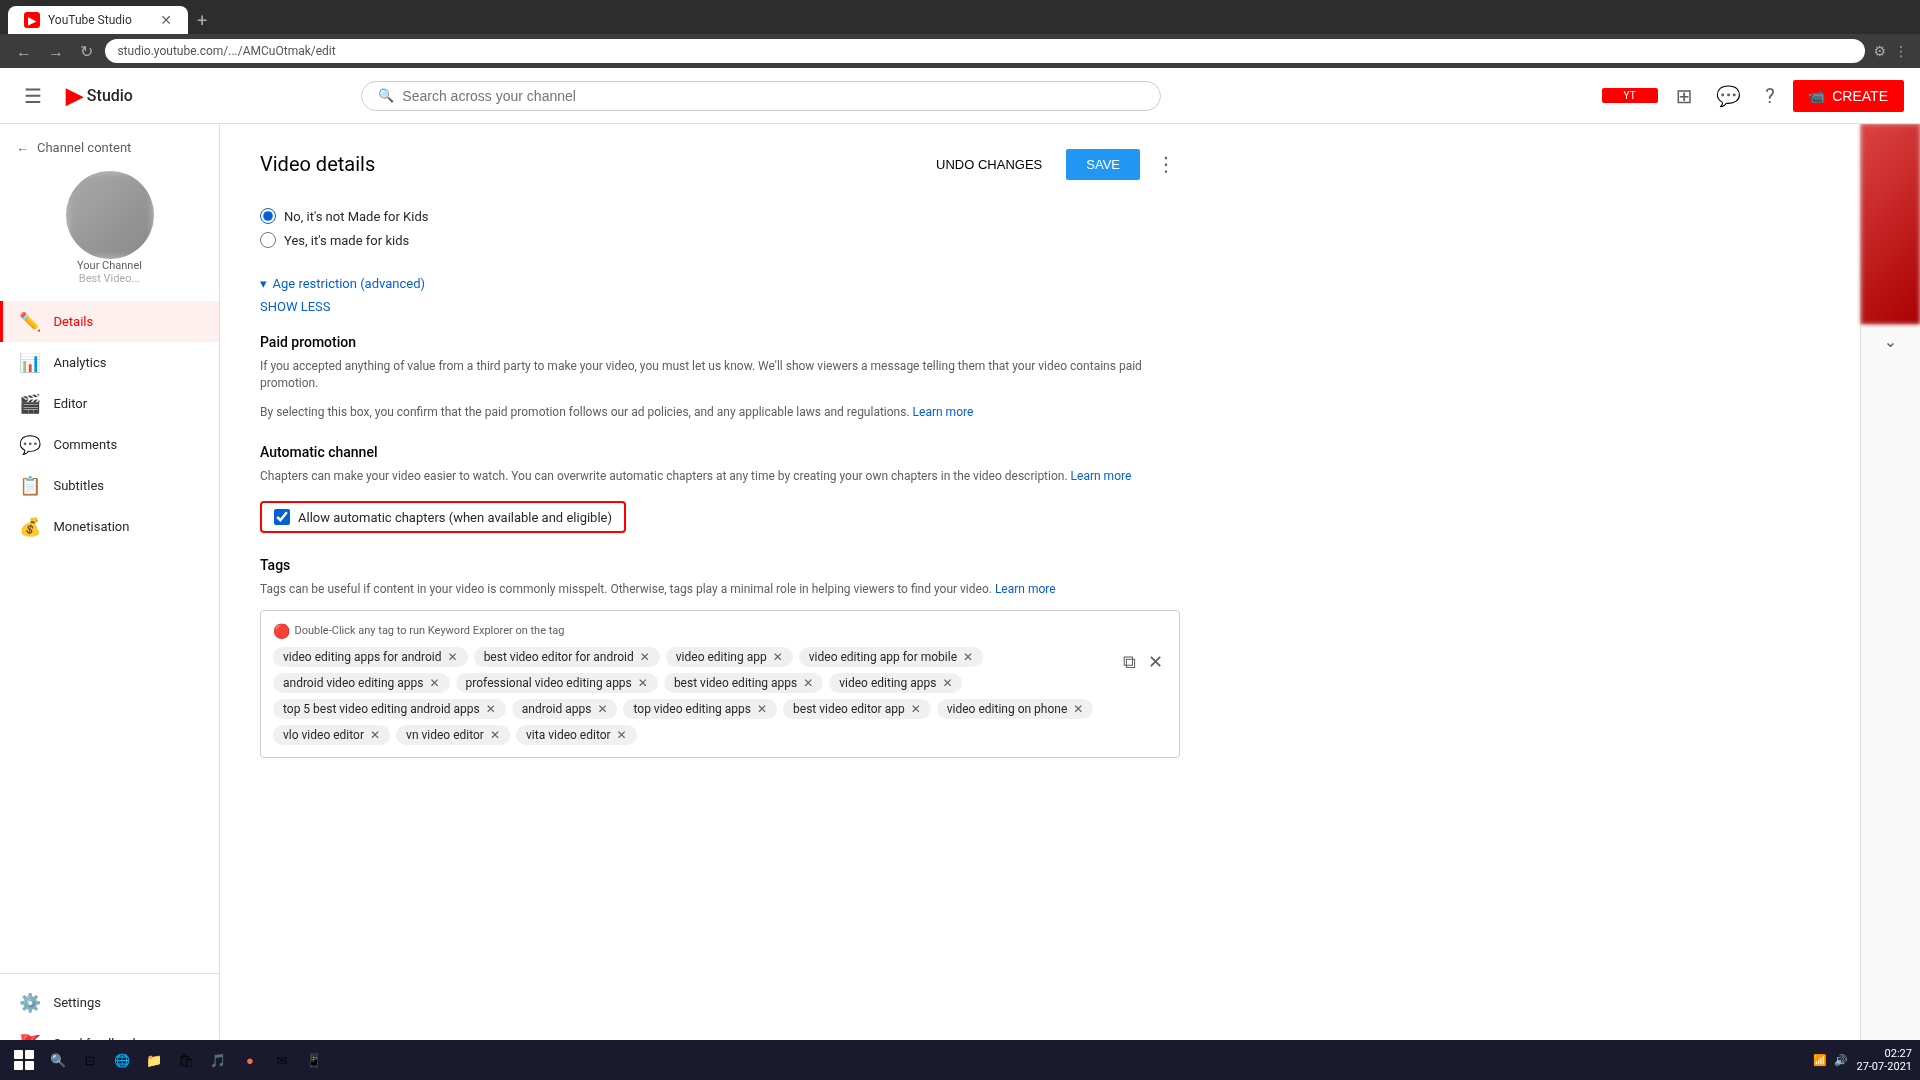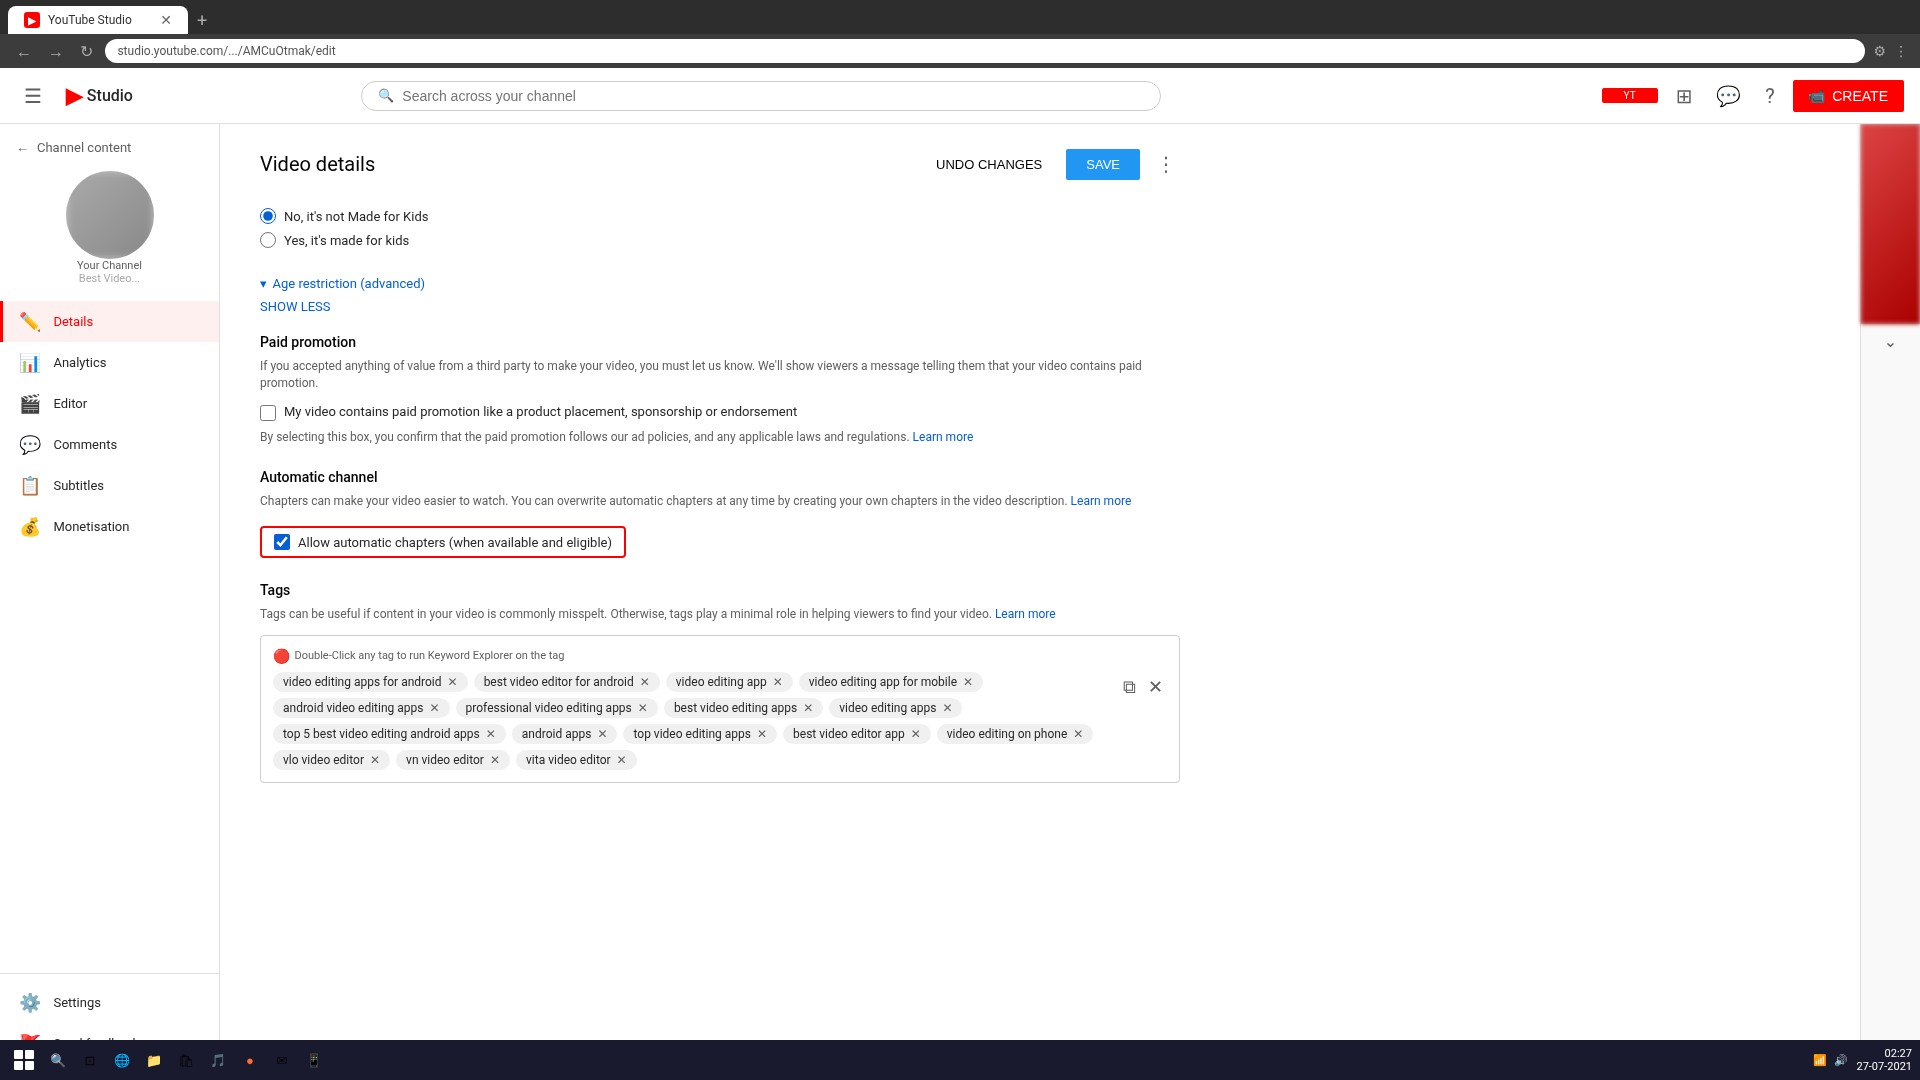--- a/index.html
+++ b/index.html
@@ -251,24 +251,20 @@
         <div class="age-restriction">
           <span>▾</span>
           <span>Age restriction (advanced)</span>
         </div>
 
         <div class="show-less">SHOW LESS</div>
 
         <div class="section">
           <div class="section-title">Paid promotion</div>
           <div class="section-desc">If you accepted anything of value from a third party to make your video, you must let us know. We'll show viewers a message telling them that your video contains paid promotion.</div>
-          <div class="checkbox-wrap">
-            <input type="checkbox" id="paid-promo" style="">
-            <label for="paid-promo" class="checkbox-label">My video contains paid promotion like a product placement, sponsorship or endorsement</label>
-          </div>
           <div class="section-desc" style="margin-top:8px;">
             <span>By selecting this box, you confirm that the paid promotion follows our ad policies, and any applicable laws and regulations.</span>
             <a href="#" class="learn-more">Learn more</a>
           </div>
         </div>
 
         <div class="section">
           <div class="section-title">Automatic channel</div>
           <div class="section-desc">
             <span>Chapters can make your video easier to watch. You can overwrite automatic chapters at any time by creating your own chapters in the video description.</span>

